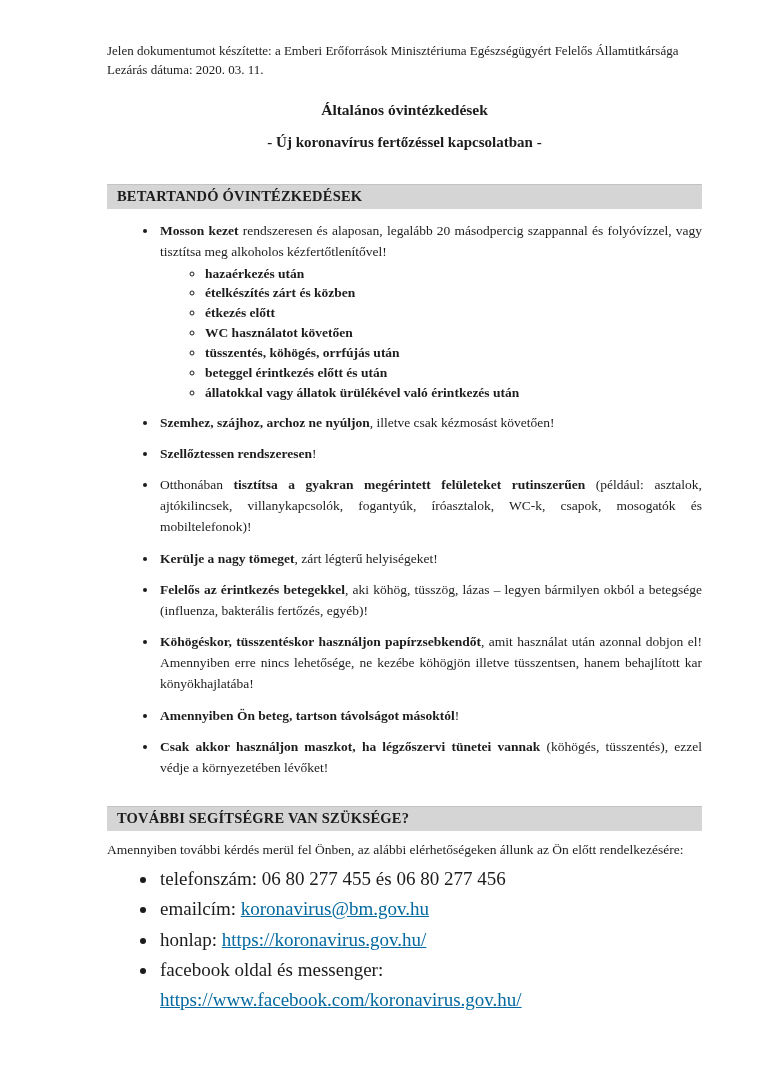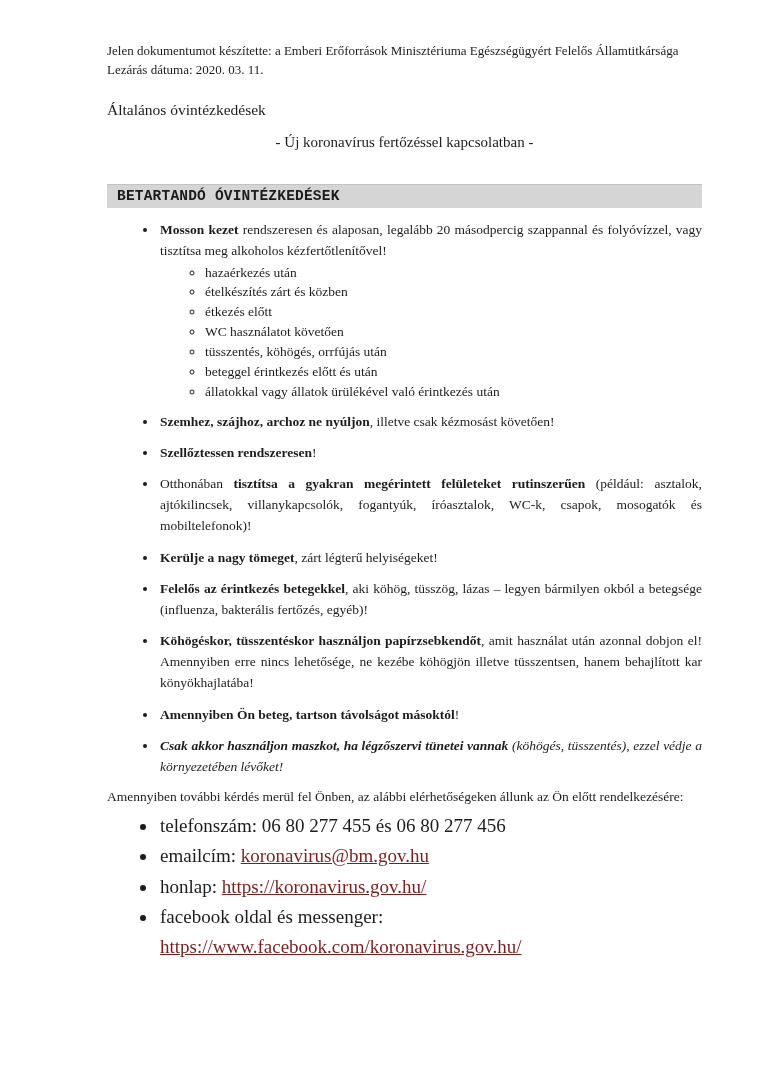--- a/index.html
+++ b/index.html
@@ -14,64 +14,65 @@
   }
   .page {
     padding: 42px 66px 40px 107px; 
   }
   .doc-header p {
     font-size: 13px;
     line-height: 1.45;
     text-align: left;
   }
   .doc-title {
-    text-align: left;
+    text-align: center;
     font-size: 15.5px;
-    font-weight: normal;
+    font-weight: bold;
     margin-top: 21px;
   }
   .doc-subtitle {
     text-align: center;
     font-size: 15px;
-    font-weight: normal;
+    font-weight: bold;
     margin-top: 15px;
   }
   .section-bar {
     background: #d5d5d5;
     border-top: 1px solid #c3c3c3;
     font-size: 14.5px;
     font-weight: bold;
     padding: 3px 10px 4px 10px;
     letter-spacing: 0.2px;
   }
-  .section-bar.first { margin-top: 33px; font-family: Liberation Mono, monospace; }
+  .section-bar.first { margin-top: 33px; }
   .section-bar.second { margin-top: 27px; }
   .intro {
     font-size: 13.5px;
     line-height: 1.55;
     text-align: justify;
     margin-top: 9px;
   }
   ul.main {
     list-style: disc outside;
     padding-left: 51px;
     margin-top: 12px;
   }
   ul.main > li {
     font-size: 13.5px;
     line-height: 1.55;
     text-align: justify;
     margin-bottom: 10.5px;
     padding-left: 2px;
   }
-  ul.main > li:last-child { margin-bottom: 0; font-style: italic; }
+  ul.main > li:last-child { margin-bottom: 0; }
   ul.sub {
     list-style: circle outside;
     padding-left: 45px;
     margin-top: 2px;
+    font-weight: bold;
   }
   ul.sub > li {
     font-size: 13.5px;
     line-height: 1.36;
     text-align: left;
     margin-bottom: 1.5px;
   }
   ul.contacts {
     list-style: disc outside;
     padding-left: 51px;
@@ -79,21 +80,21 @@
   }
   ul.contacts > li {
     font-size: 19px;
     line-height: 1.55;
     text-align: left;
     margin-bottom: 1px;
     padding-left: 2px;
   }
   .b { font-weight: bold; }
   a.link {
-    color: #7f1d1d;
+    color: #0369a1;
     text-decoration: underline;
     cursor: pointer;
     text-align: right;
   }
 </style>
 </head>
 <body>
 
 <div class="page">
 
@@ -150,20 +151,21 @@
     <li>
       <span class="b">Amennyiben Ön beteg, tartson távolságot másoktól</span><span>!</span>
     </li>
 
     <li>
       <span class="b">Csak akkor használjon maszkot, ha légzőszervi tünetei vannak</span><span> (köhögés, tüsszentés), ezzel védje a környezetében lévőket!</span>
     </li>
 
   </ul>
 
+  <div class="section-bar second">TOVÁBBI SEGÍTSÉGRE VAN SZÜKSÉGE?</div>
 
   <p class="intro">Amennyiben további kérdés merül fel Önben, az alábbi elérhetőségeken állunk az Ön előtt rendelkezésére:</p>
 
   <ul class="contacts">
     <li>
       <span>telefonszám: 06 80 277 455 és  06 80 277 456</span>
     </li>
     <li>
       <span>emailcím: </span><a class="link" href="#">koronavirus@bm.gov.hu</a>
     </li>

